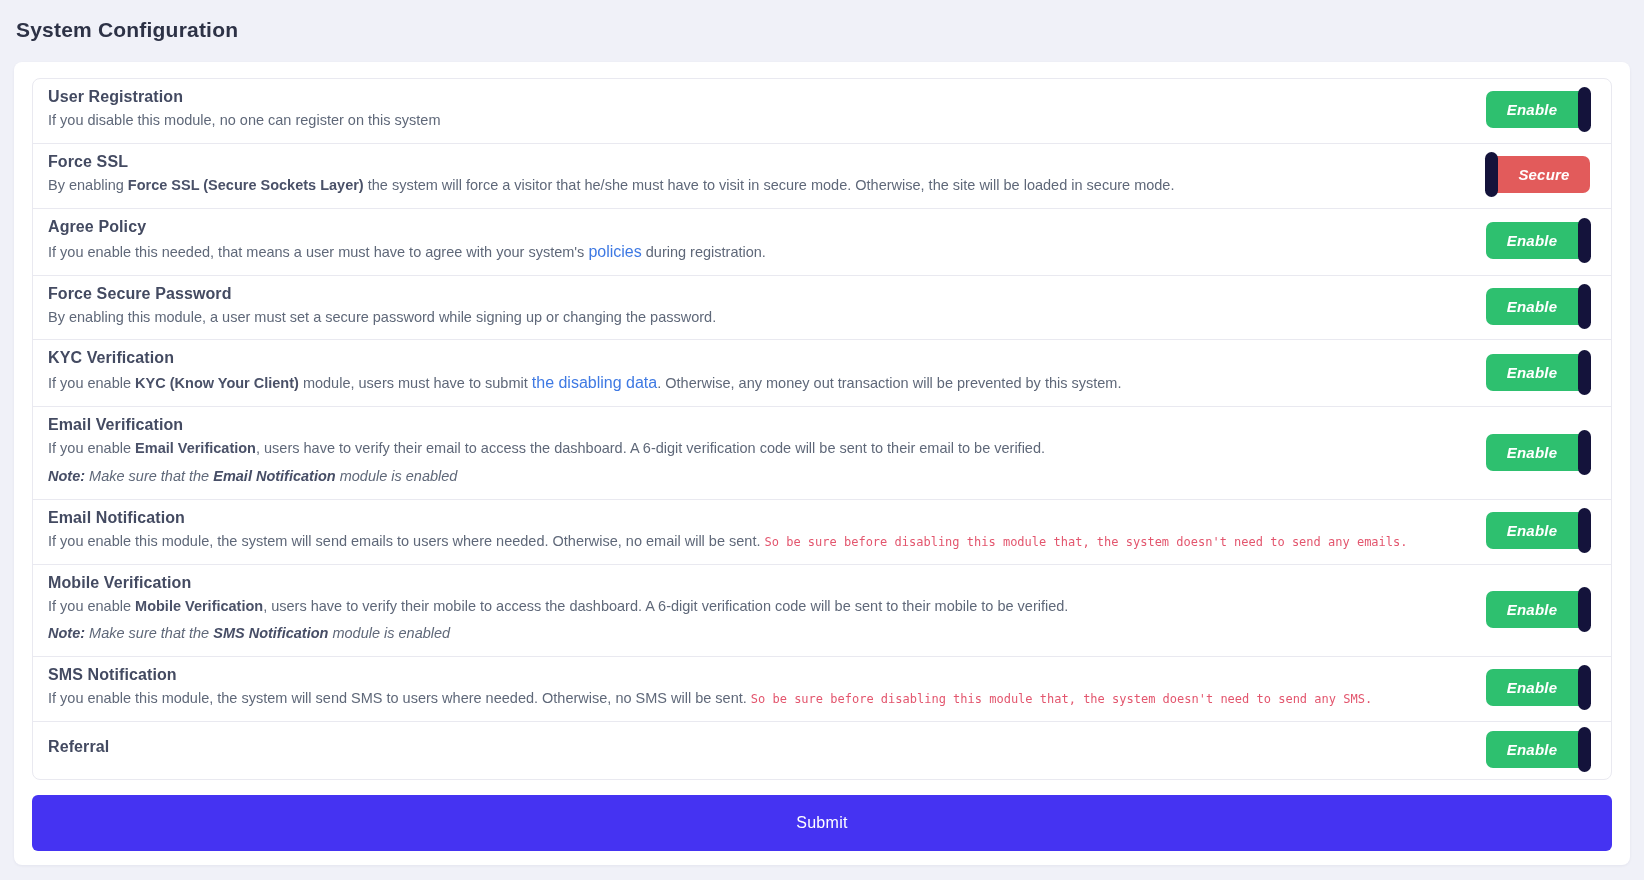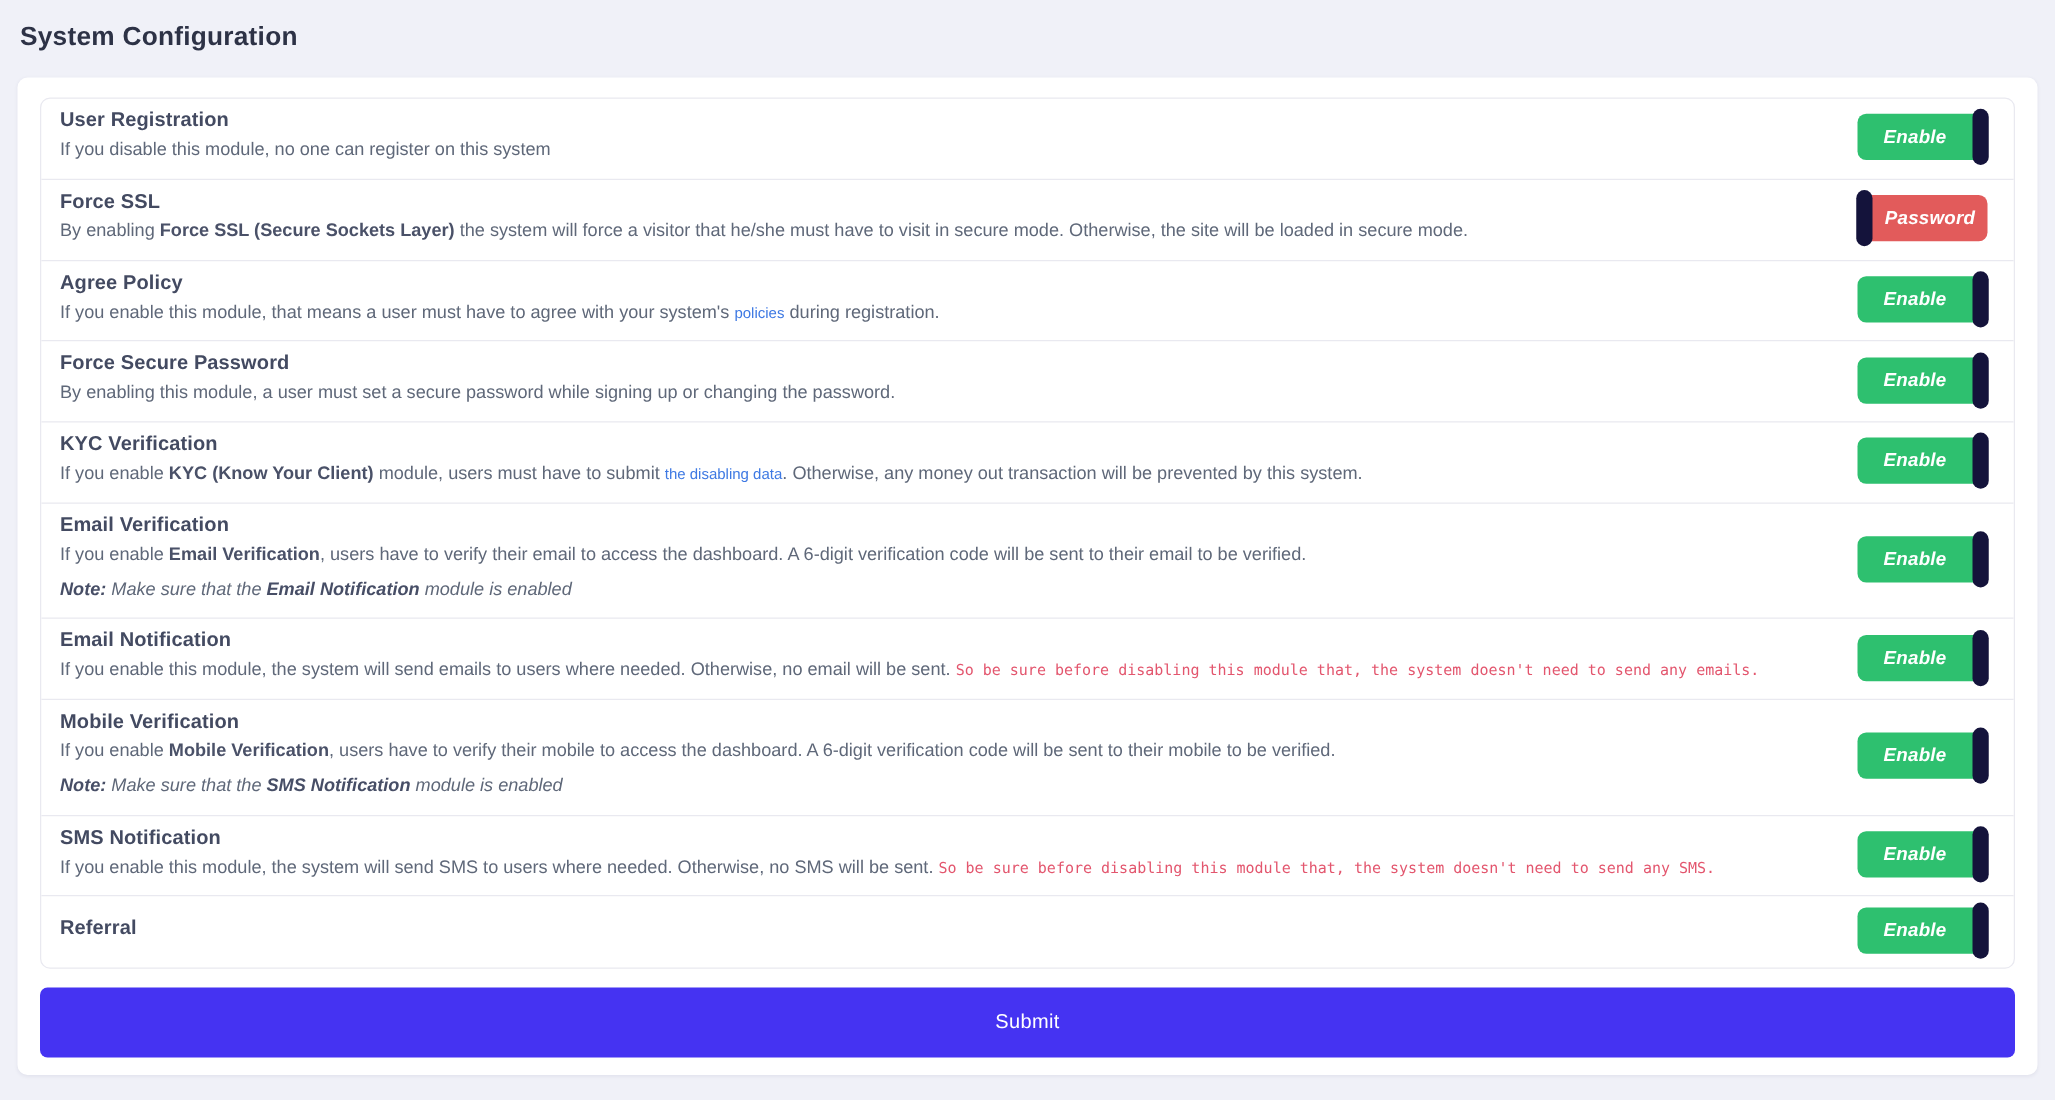--- a/index.html
+++ b/index.html
@@ -61,21 +61,21 @@
     line-height: 1.5;
     color: #5f6879;
   }
   .row-note { margin-top: 6px; }
   .seg-b { font-weight: 700; color: #4a5168; }
   .seg-i { font-style: italic; }
   .seg-bi { font-style: italic; font-weight: 700; color: #474e66; }
   .seg-link {
     color: var(--link);
     text-decoration: none;
-    font-size: 12px;
+    font-size: 16px;
     cursor: pointer;
   }
   .seg-code {
     font-family: "DejaVu Sans Mono", "Liberation Mono", monospace;
     font-size: 12px;
     color: var(--warning);
   }
   .toggle {
     position: relative;
     flex: 0 0 auto;
@@ -140,28 +140,28 @@
       <span class="knob"></span>
     </div>
   </div>
       <div class="config-row">
     <div class="row-text">
       <div class="row-title">Force SSL</div>
       <div class="row-desc"><span>By enabling </span><span class="seg-b">Force SSL (Secure Sockets Layer)</span><span> the system will force a visitor that he/she must have to visit in secure mode. Otherwise, the site will be loaded in secure mode.</span></div>
 
     </div>
     <div class="toggle disabled">
-      <span class="toggle-label">Password</span>
+      <span class="toggle-label">Secure</span>
       <span class="knob"></span>
     </div>
   </div>
       <div class="config-row">
     <div class="row-text">
       <div class="row-title">Agree Policy</div>
-      <div class="row-desc"><span>If you enable this module, that means a user must have to agree with your system's </span><a href="#" class="seg-link">policies</a><span> during registration.</span></div>
+      <div class="row-desc"><span>If you enable this needed, that means a user must have to agree with your system's </span><a href="#" class="seg-link">policies</a><span> during registration.</span></div>
 
     </div>
     <div class="toggle enabled">
       <span class="toggle-label">Enable</span>
       <span class="knob"></span>
     </div>
   </div>
       <div class="config-row">
     <div class="row-text">
       <div class="row-title">Force Secure Password</div>

